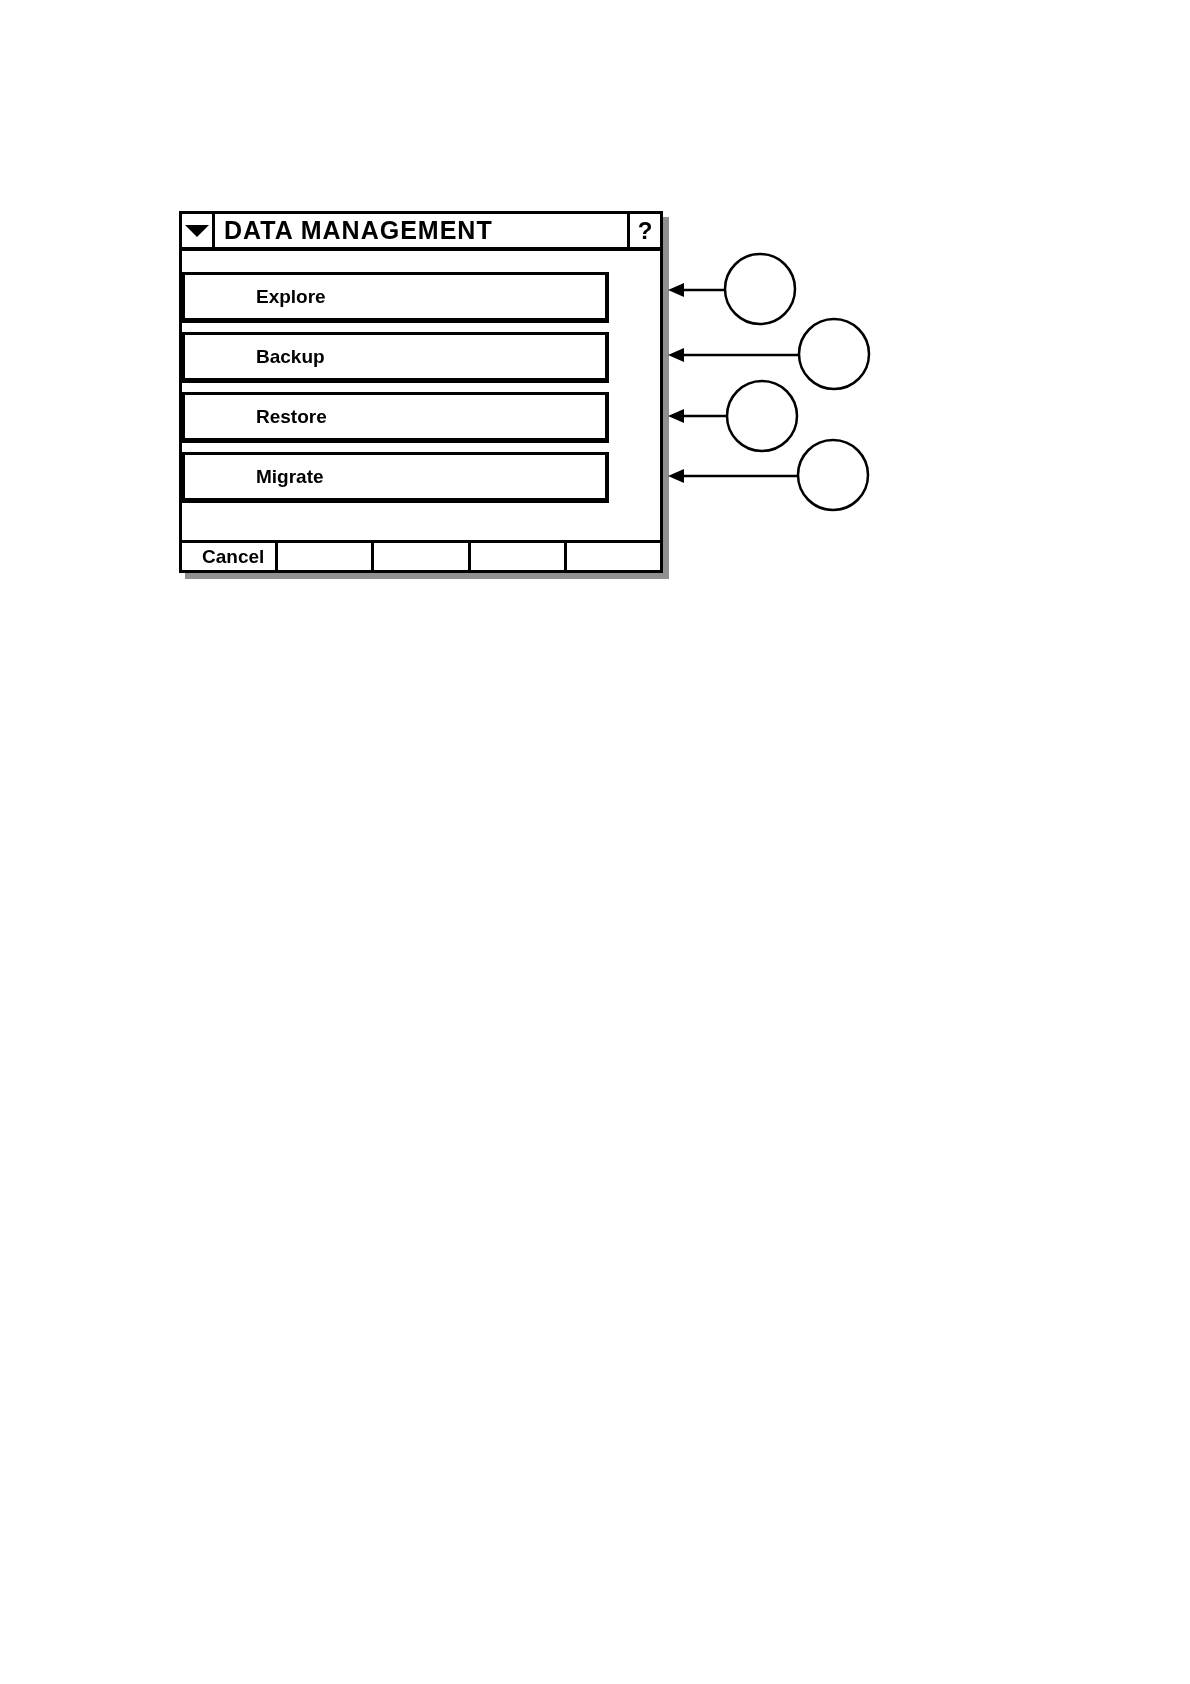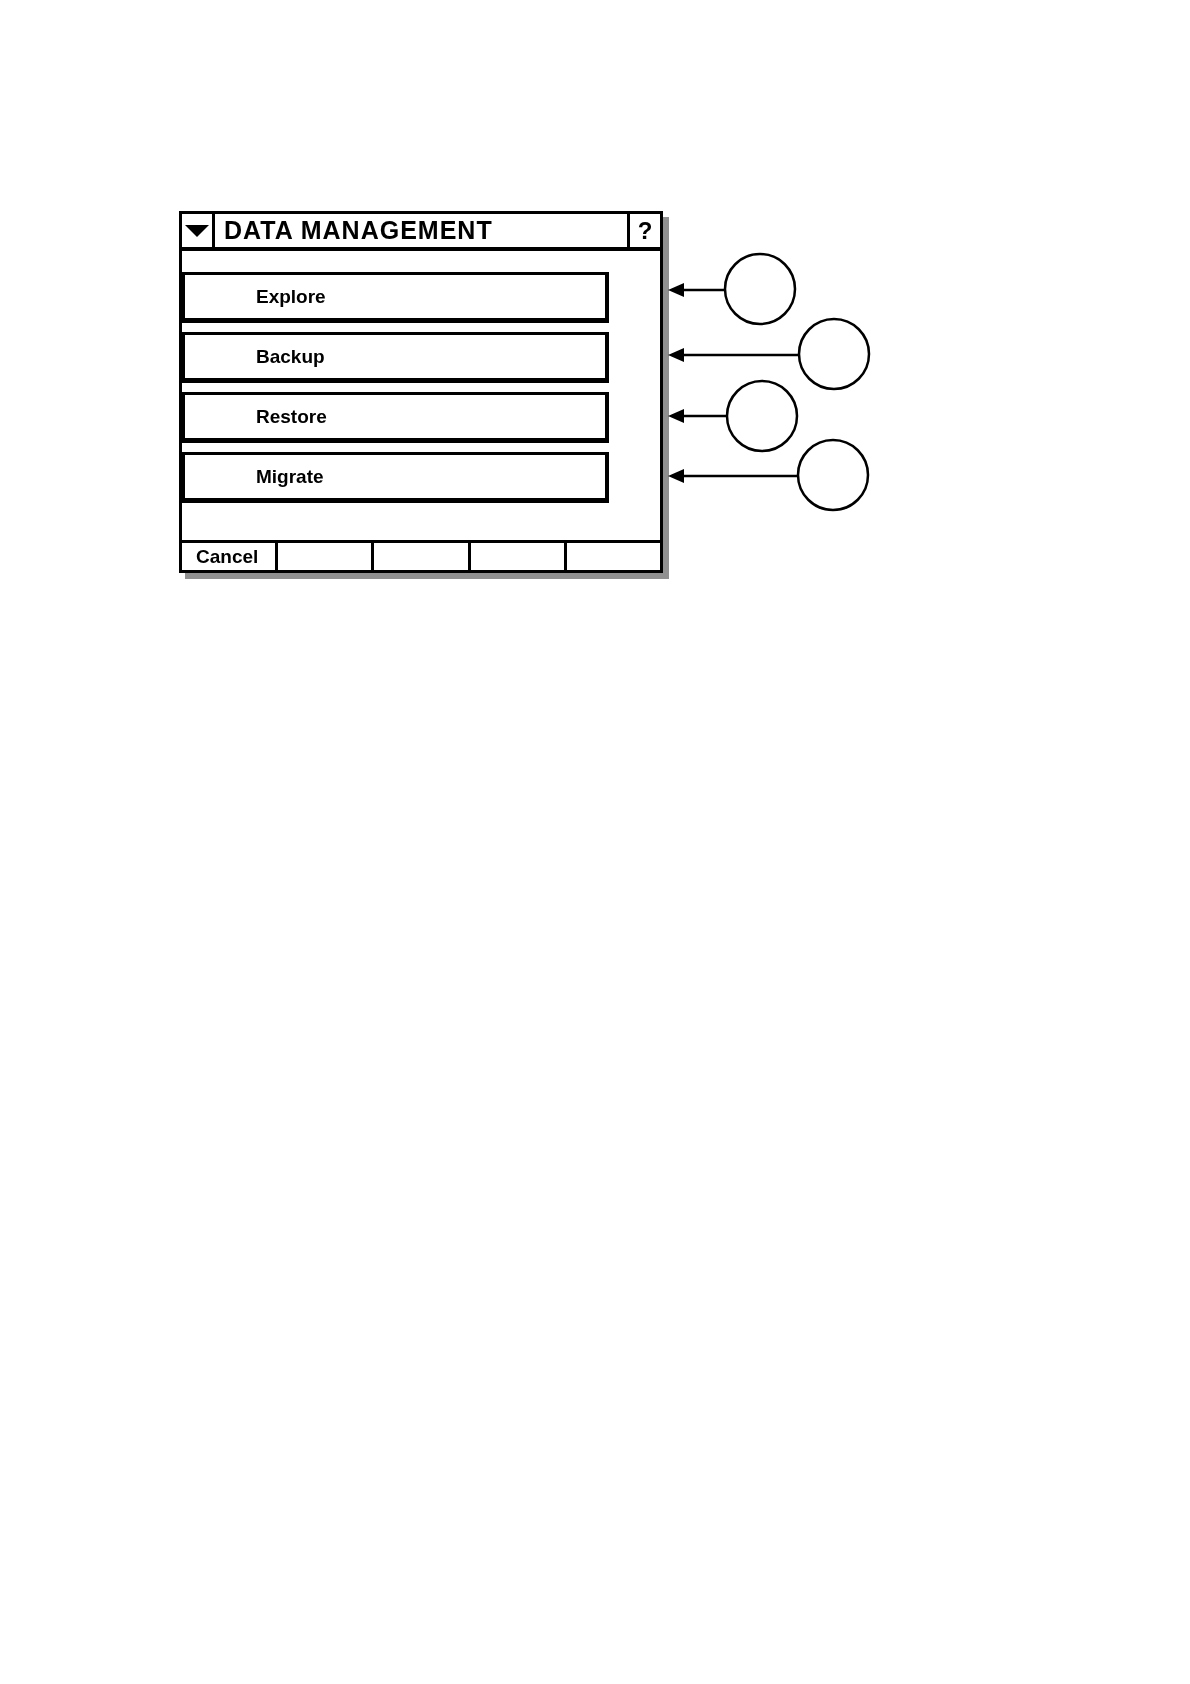--- a/index.html
+++ b/index.html
@@ -110,21 +110,21 @@
     box-sizing: border-box;
     border-top: 3px solid #000;
     display: flex;
   }
   .softkey {
     flex: 1 1 0;
     box-sizing: border-box;
     border-right: 3px solid #000;
     display: flex;
     align-items: center;
-    padding-left: 14px;
+    padding-left: 20px;
     font-size: 19px;
     font-weight: bold;
     white-space: nowrap;
     overflow: hidden;
   }
   .softkey:last-child { border-right: none; }
 
   
   .callout-layer {
     position: absolute;

